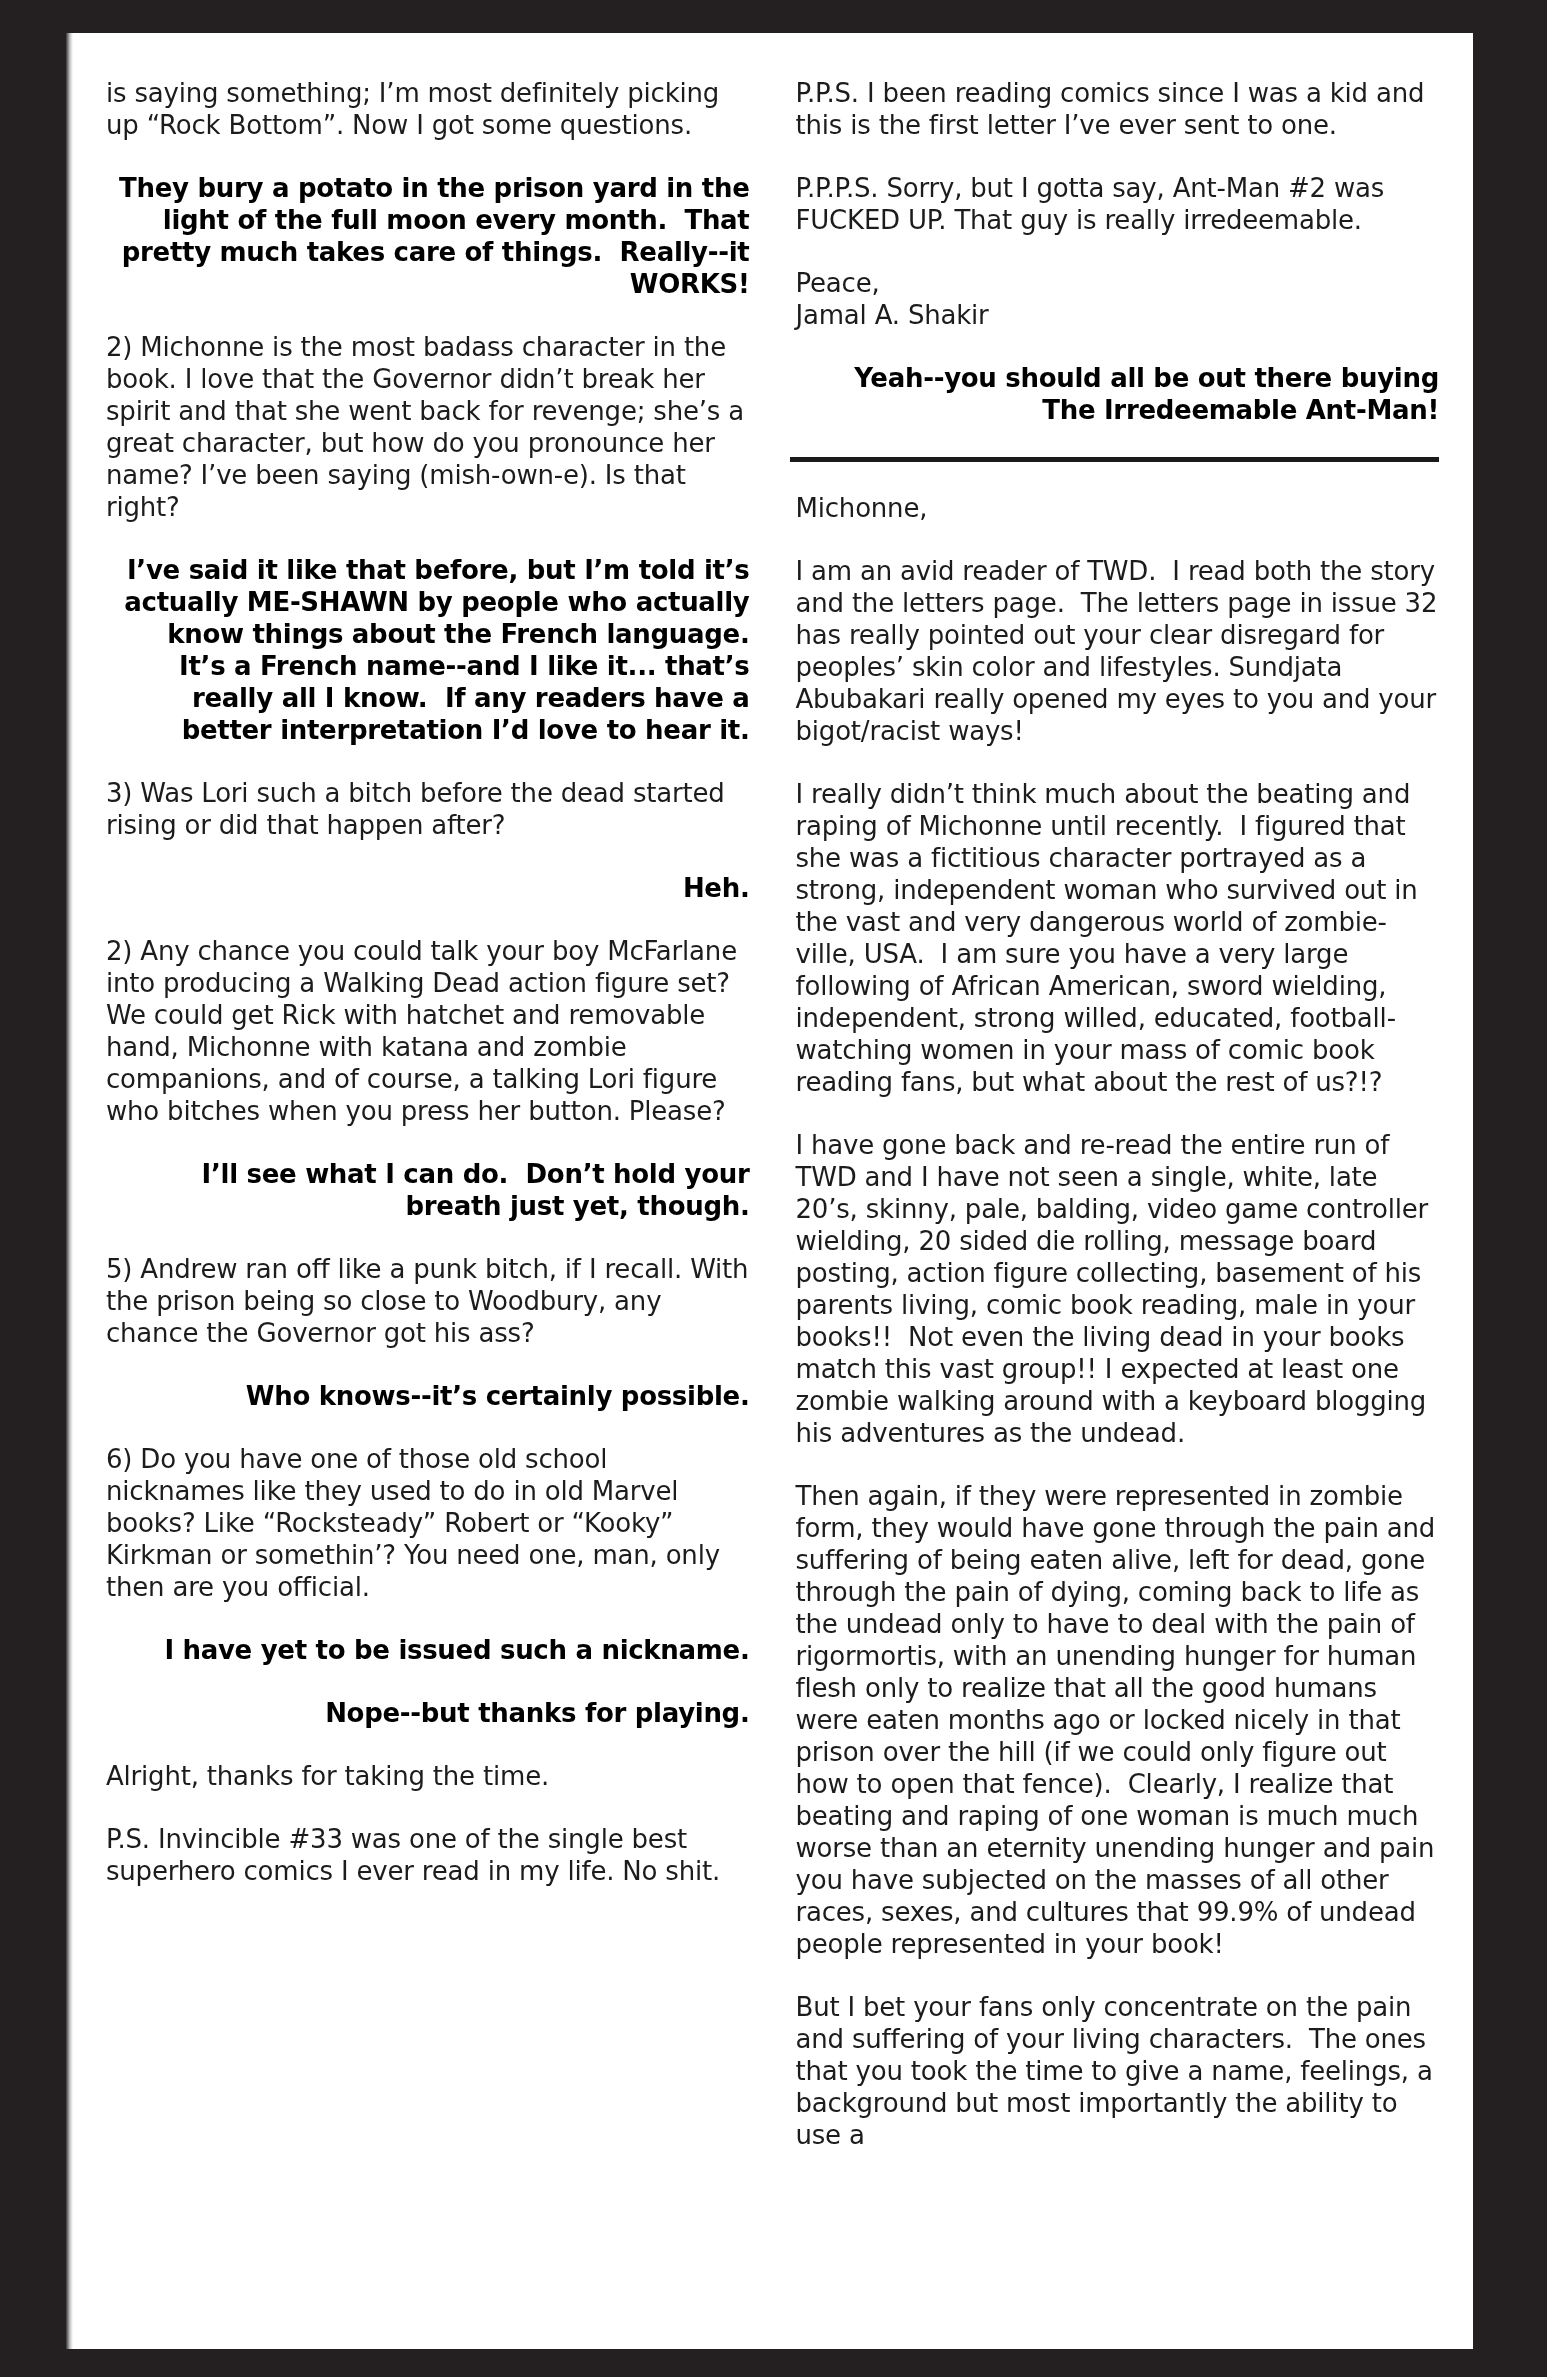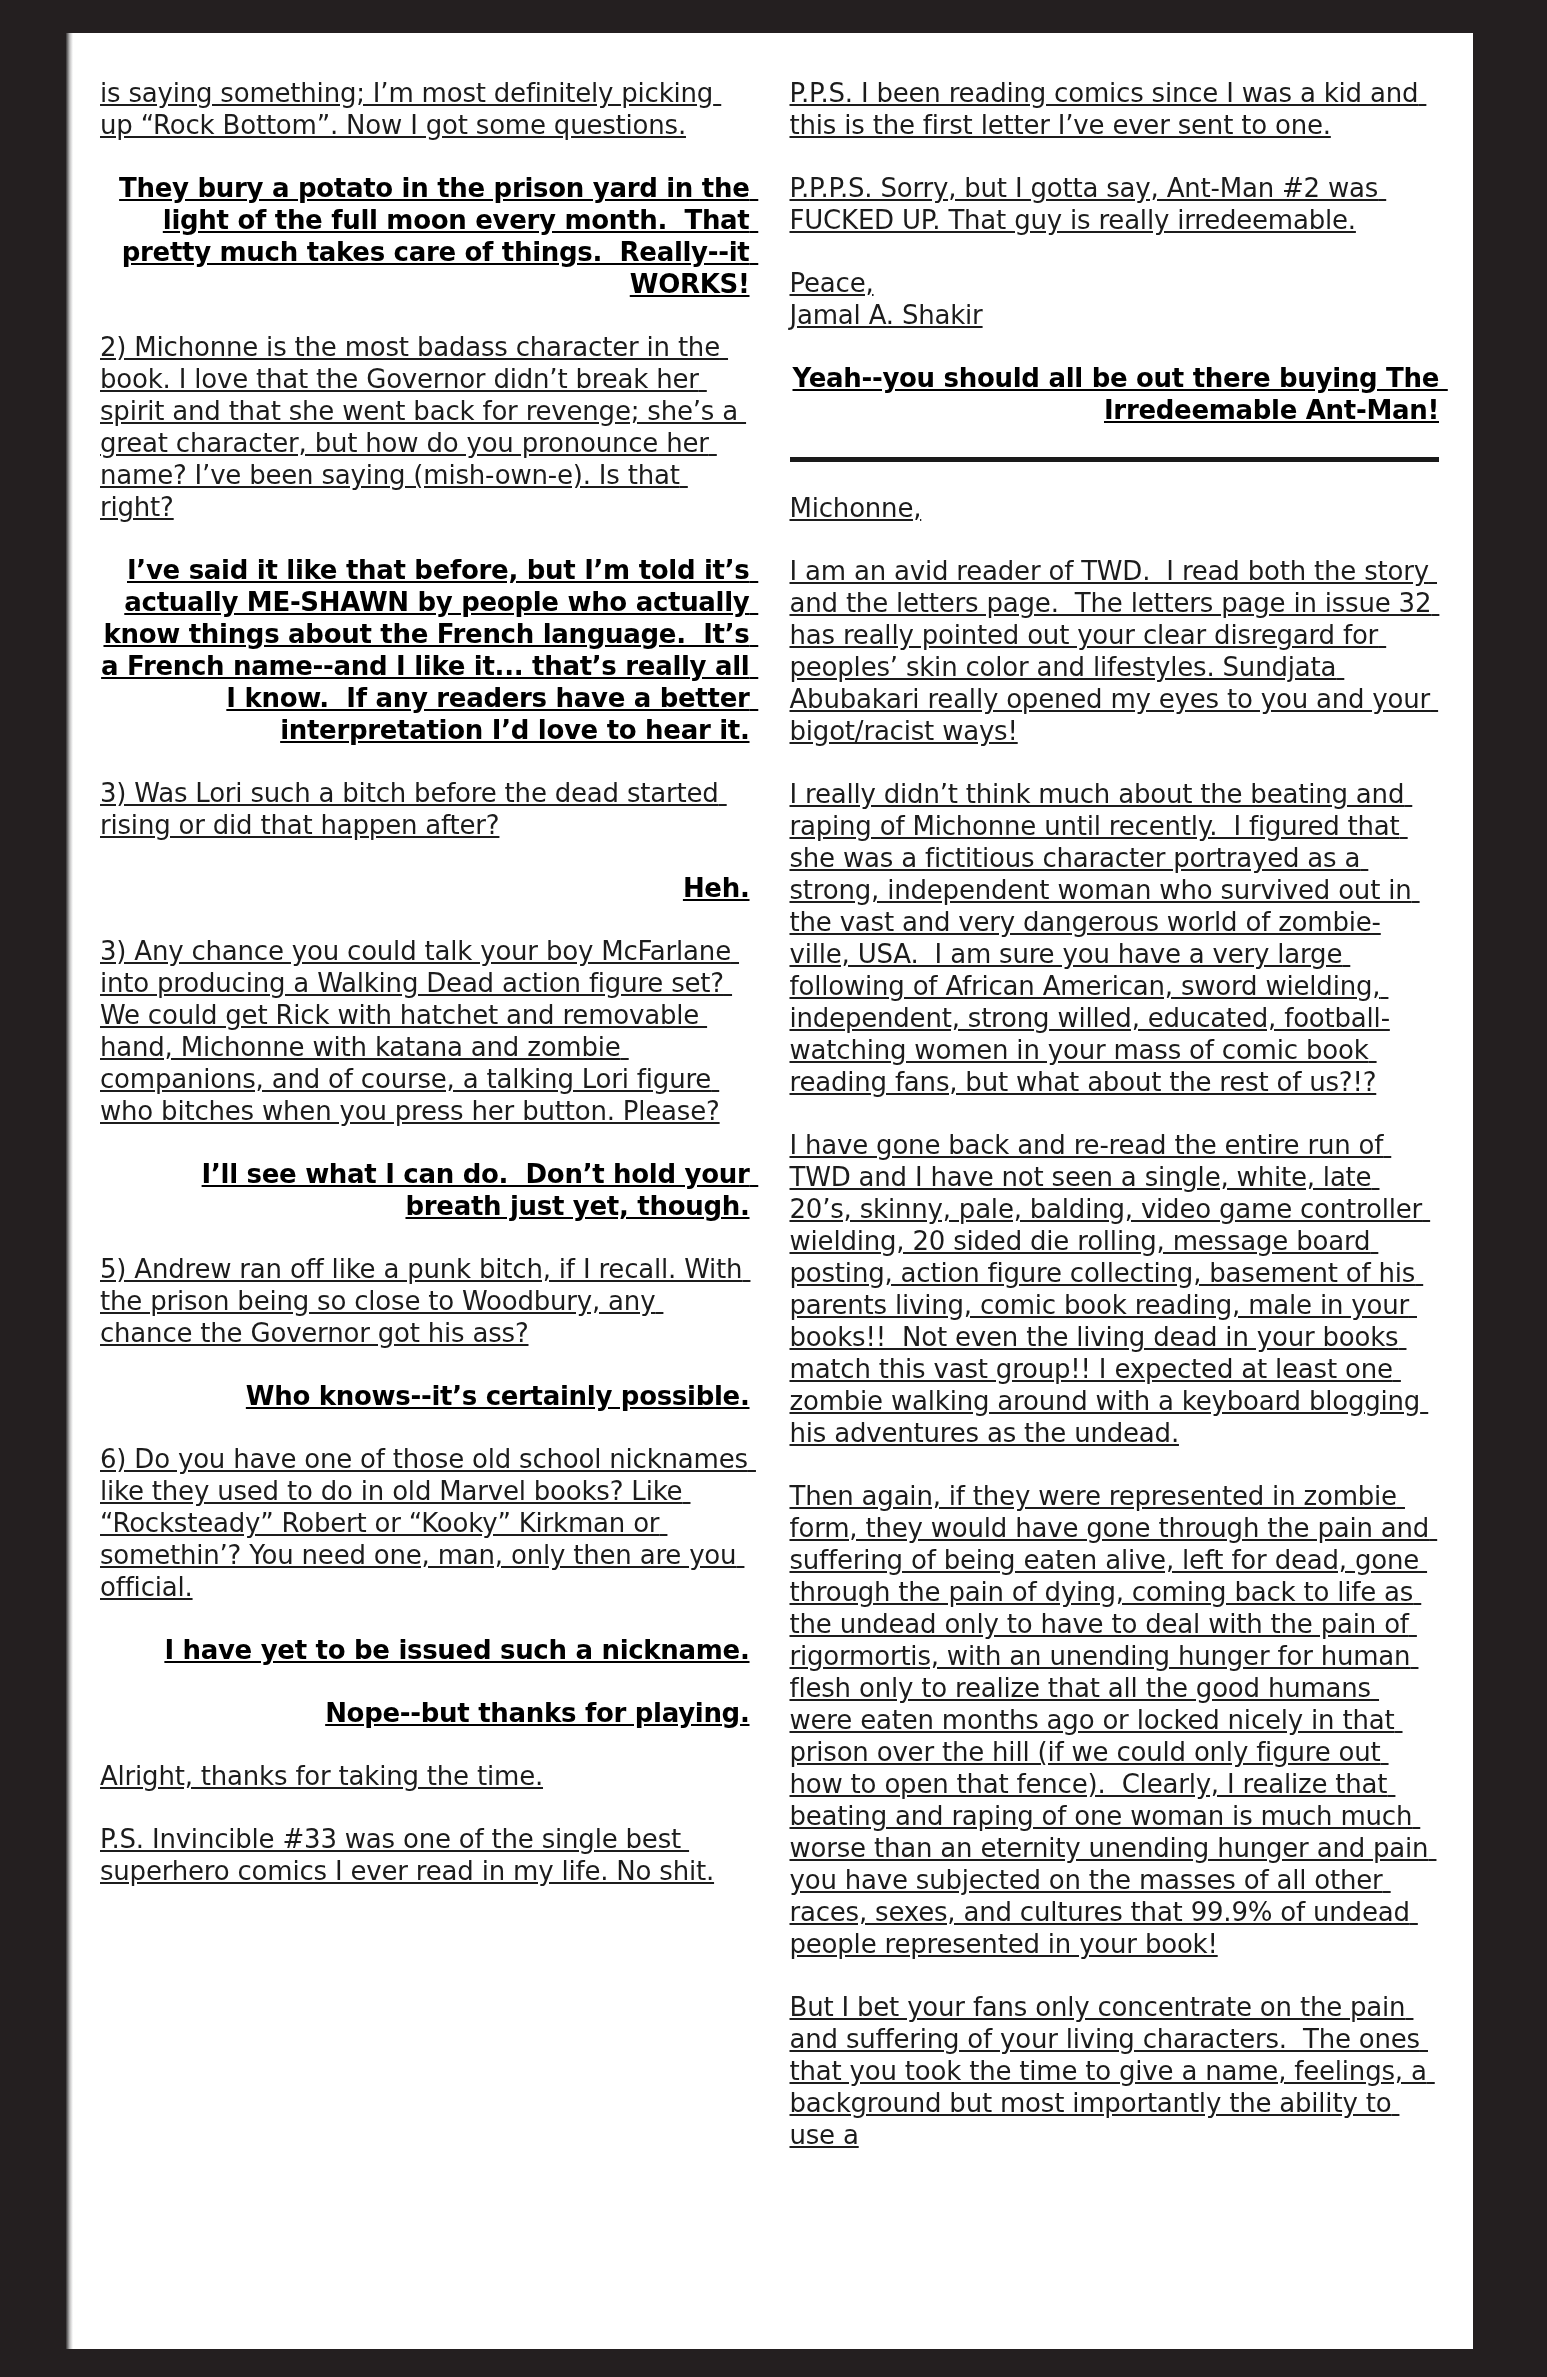--- a/index.html
+++ b/index.html
@@ -43,23 +43,22 @@
     height: 100%;
   }
   .column {
     flex: 1 1 0;
     color: var(--ink);
     font-size: 26px;
     line-height: 32px;
     letter-spacing: -0.2px;
   }
   .para {
-    margin: 0 0 31px 0;
+    margin: 0 0 31px 6px;
     white-space: pre-wrap;
-    text-decoration: underline;
   }
   .para.bold {
     font-weight: bold;
     color: var(--ink-bold);
     letter-spacing: -0.3px;
     text-align: right;
   }
   .rule {
     height: 5.4px;
     background: #1a1a1a;
@@ -71,21 +70,21 @@
 
 <div class="paper">
   <div class="columns">
     <div class="column">
         <p class="para normal">is saying something; I’m most definitely picking up “Rock Bottom”. Now I got some questions.</p>
         <p class="para bold">They bury a potato in the prison yard in the light of the full moon every month.  That pretty much takes care of things.  Really--it WORKS!</p>
         <p class="para normal">2) Michonne is the most badass character in the book. I love that the Governor didn’t break her spirit and that she went back for revenge; she’s a great character, but how do you pronounce her name? I’ve been saying (mish-own-e). Is that right?</p>
         <p class="para bold">I’ve said it like that before, but I’m told it’s actually ME-SHAWN by people who actually know things about the French language.  It’s a French name--and I like it... that’s really all I know.  If any readers have a better interpretation I’d love to hear it.</p>
         <p class="para normal">3) Was Lori such a bitch before the dead started rising or did that happen after?</p>
         <p class="para bold">Heh.</p>
-        <p class="para normal">3) Any chance you could talk your boy McFarlane into producing a Walking Dead action figure set? We could get Rick with hatchet and removable hand, Michonne with katana and zombie companions, and of course, a talking Lori figure who bitches when you press her button. Please?</p>
+        <p class="para normal">2) Any chance you could talk your boy McFarlane into producing a Walking Dead action figure set? We could get Rick with hatchet and removable hand, Michonne with katana and zombie companions, and of course, a talking Lori figure who bitches when you press her button. Please?</p>
         <p class="para bold">I’ll see what I can do.  Don’t hold your breath just yet, though.</p>
         <p class="para normal">5) Andrew ran off like a punk bitch, if I recall. With the prison being so close to Woodbury, any chance the Governor got his ass?</p>
         <p class="para bold">Who knows--it’s certainly possible.</p>
         <p class="para normal">6) Do you have one of those old school nicknames like they used to do in old Marvel books? Like “Rocksteady” Robert or “Kooky” Kirkman or somethin’? You need one, man, only then are you official.</p>
         <p class="para bold">I have yet to be issued such a nickname.</p>
         <p class="para bold">Nope--but thanks for playing.</p>
         <p class="para normal">Alright, thanks for taking the time.</p>
         <p class="para normal">P.S. Invincible #33 was one of the single best superhero comics I ever read in my life. No shit.</p>
       </div>
     <div class="column">

